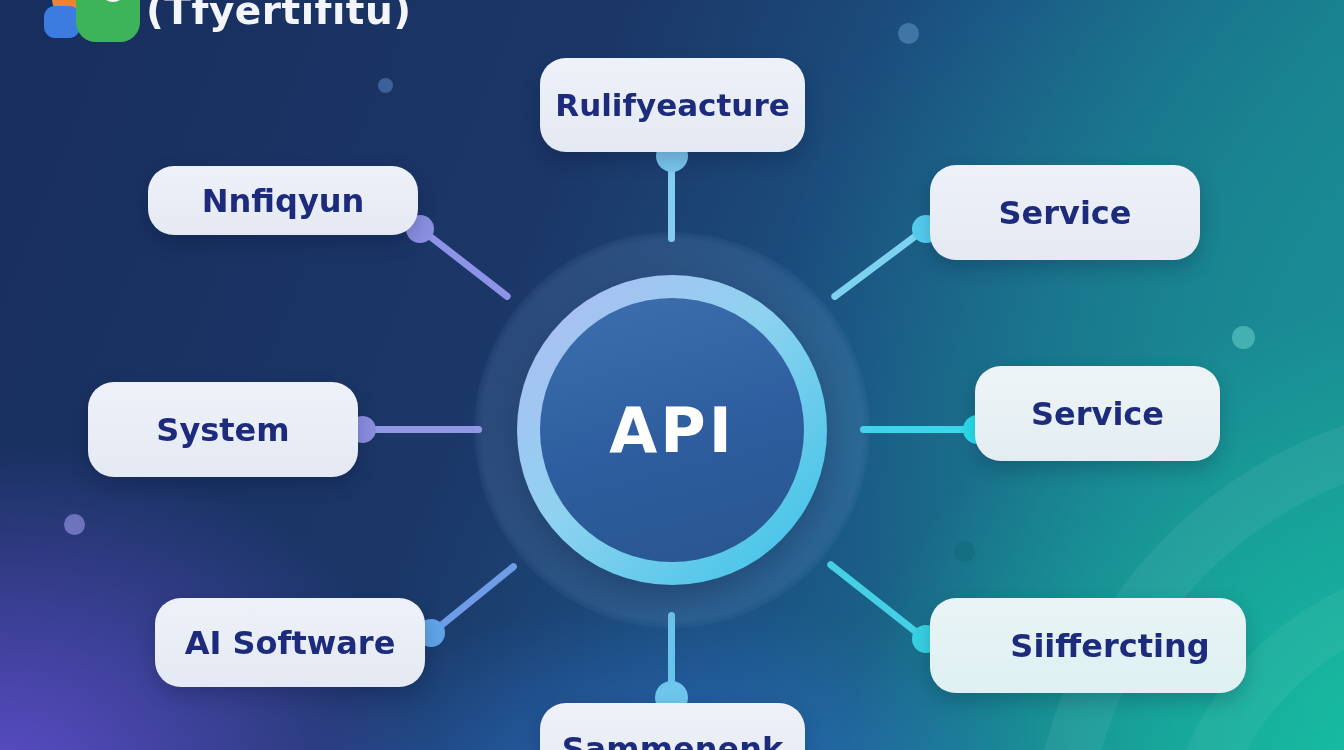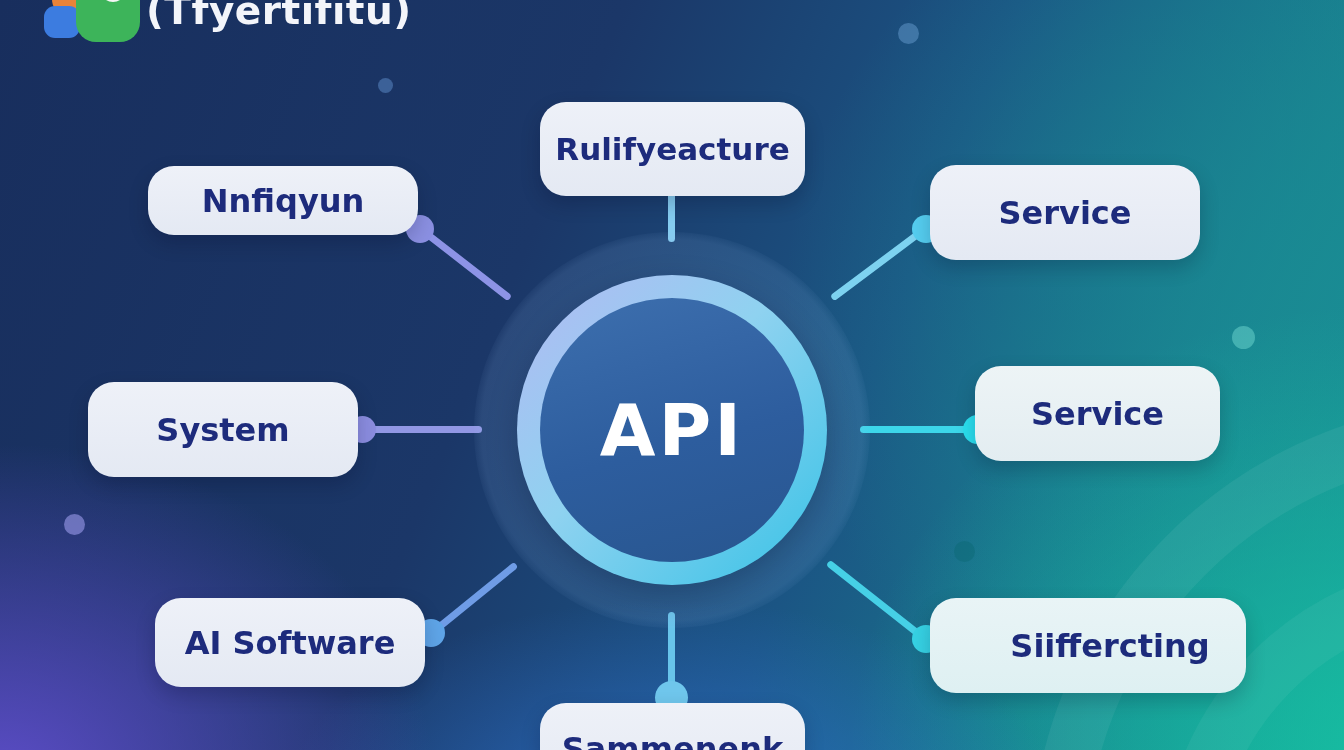--- a/index.html
+++ b/index.html
@@ -36,36 +36,36 @@
   
   .halo{position:absolute;left:474px;top:232px;width:396px;height:396px;border-radius:50%;
     background:radial-gradient(circle, rgba(150,190,240,0.20) 0%, rgba(150,190,240,0.13) 68%, rgba(150,190,240,0) 72%);}
   .ring{position:absolute;left:517px;top:275px;width:310px;height:310px;border-radius:50%;
     background:linear-gradient(135deg,#b3b9f3 0%,#8fd2f0 45%,#36c2e6 100%);
     display:flex;align-items:center;justify-content:center;
     box-shadow:0 10px 30px rgba(0,10,40,0.25);}
   .ring-inner{width:264px;height:264px;border-radius:50%;
     background:linear-gradient(165deg,#3d6fae 0%,#2d5d9e 55%,#28568f 100%);
     display:flex;align-items:center;justify-content:center;}
-  .api-label{color:#ffffff;font-size:72px;font-weight:bold;letter-spacing:3px;}
+  .api-label{color:#ffffff;font-size:62px;font-weight:bold;letter-spacing:3px;}
 
   
   .spoke{position:absolute;height:7px;border-radius:4px;transform-origin:0 50%;}
 
   
   .cdot{position:absolute;border-radius:50%;}
 
   
   .node{
     position:absolute;background:linear-gradient(180deg,#eef1f8 0%,#e4e9f3 100%);
     border-radius:26px;display:flex;align-items:center;justify-content:center;
     box-shadow:0 8px 20px rgba(0,5,30,0.20);
   }
   .node .lbl{color:#1d2b7c;font-size:32px;font-weight:bold;white-space:nowrap;}
-  .n-top{left:540px;top:58px;width:265px;height:94px;margin-top:44px;}
+  .n-top{left:540px;top:58px;width:265px;height:94px;}
   .n-ul{left:148px;top:166px;width:270px;height:69px;}
   .n-ur{left:930px;top:165px;width:270px;height:95px;}
   .n-ml{left:88px;top:382px;width:270px;height:95px;}
   .n-mr{left:975px;top:366px;width:245px;height:95px;background:linear-gradient(180deg,#edf4f6 0%,#e3edf1 100%);}
   .n-ll{left:155px;top:598px;width:270px;height:89px;align-items:center;}
   .n-lr{left:930px;top:598px;width:272px;height:95px;background:linear-gradient(180deg,#e9f4f6 0%,#def0f2 100%);padding-left:44px;}
   .n-bot{left:540px;top:703px;width:265px;height:92px;}
 </style>
 </head>
 <body>

